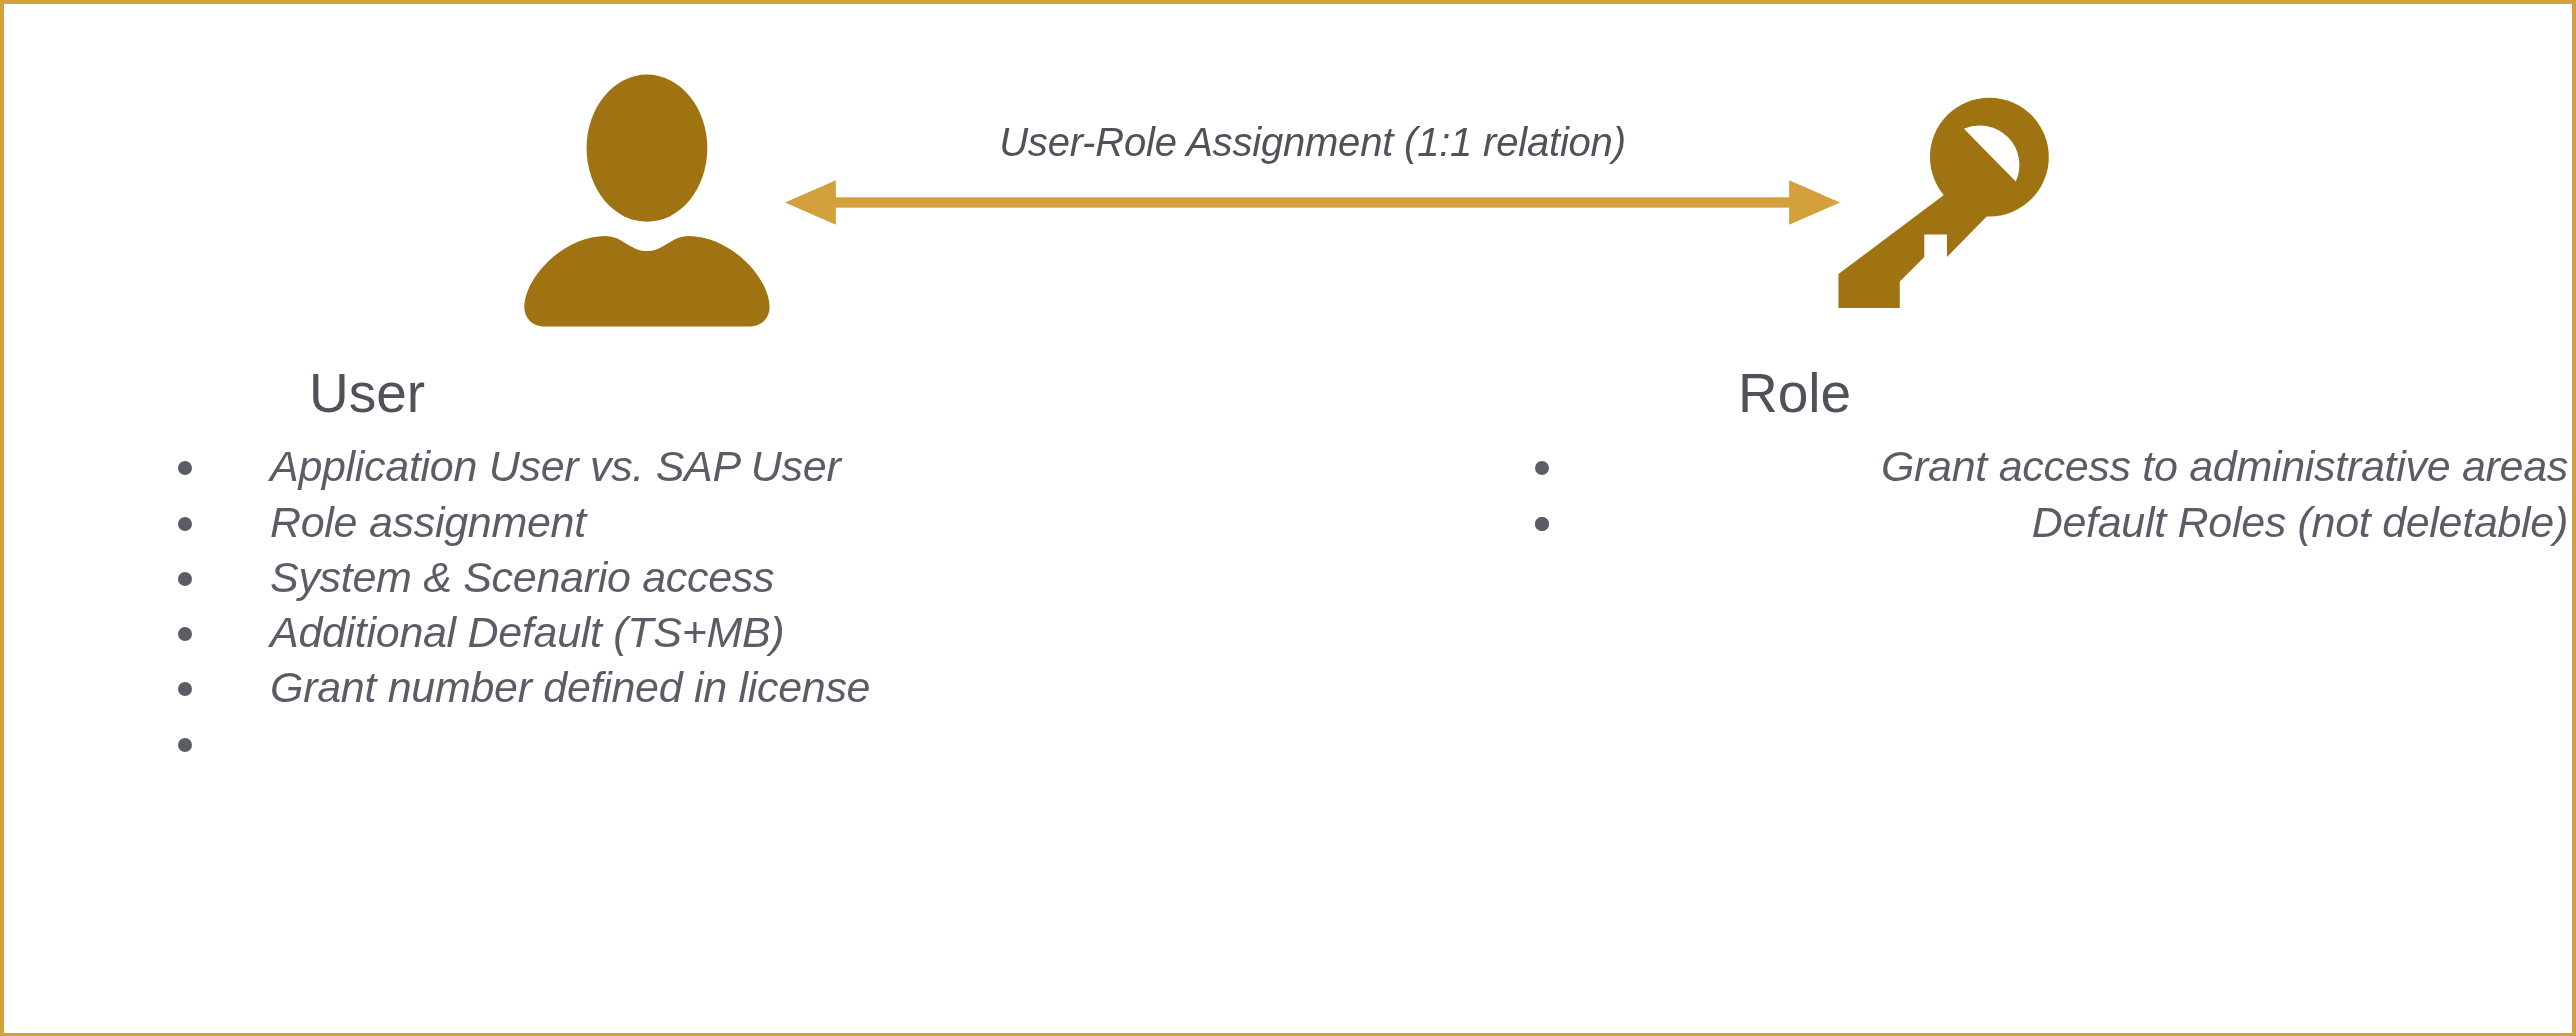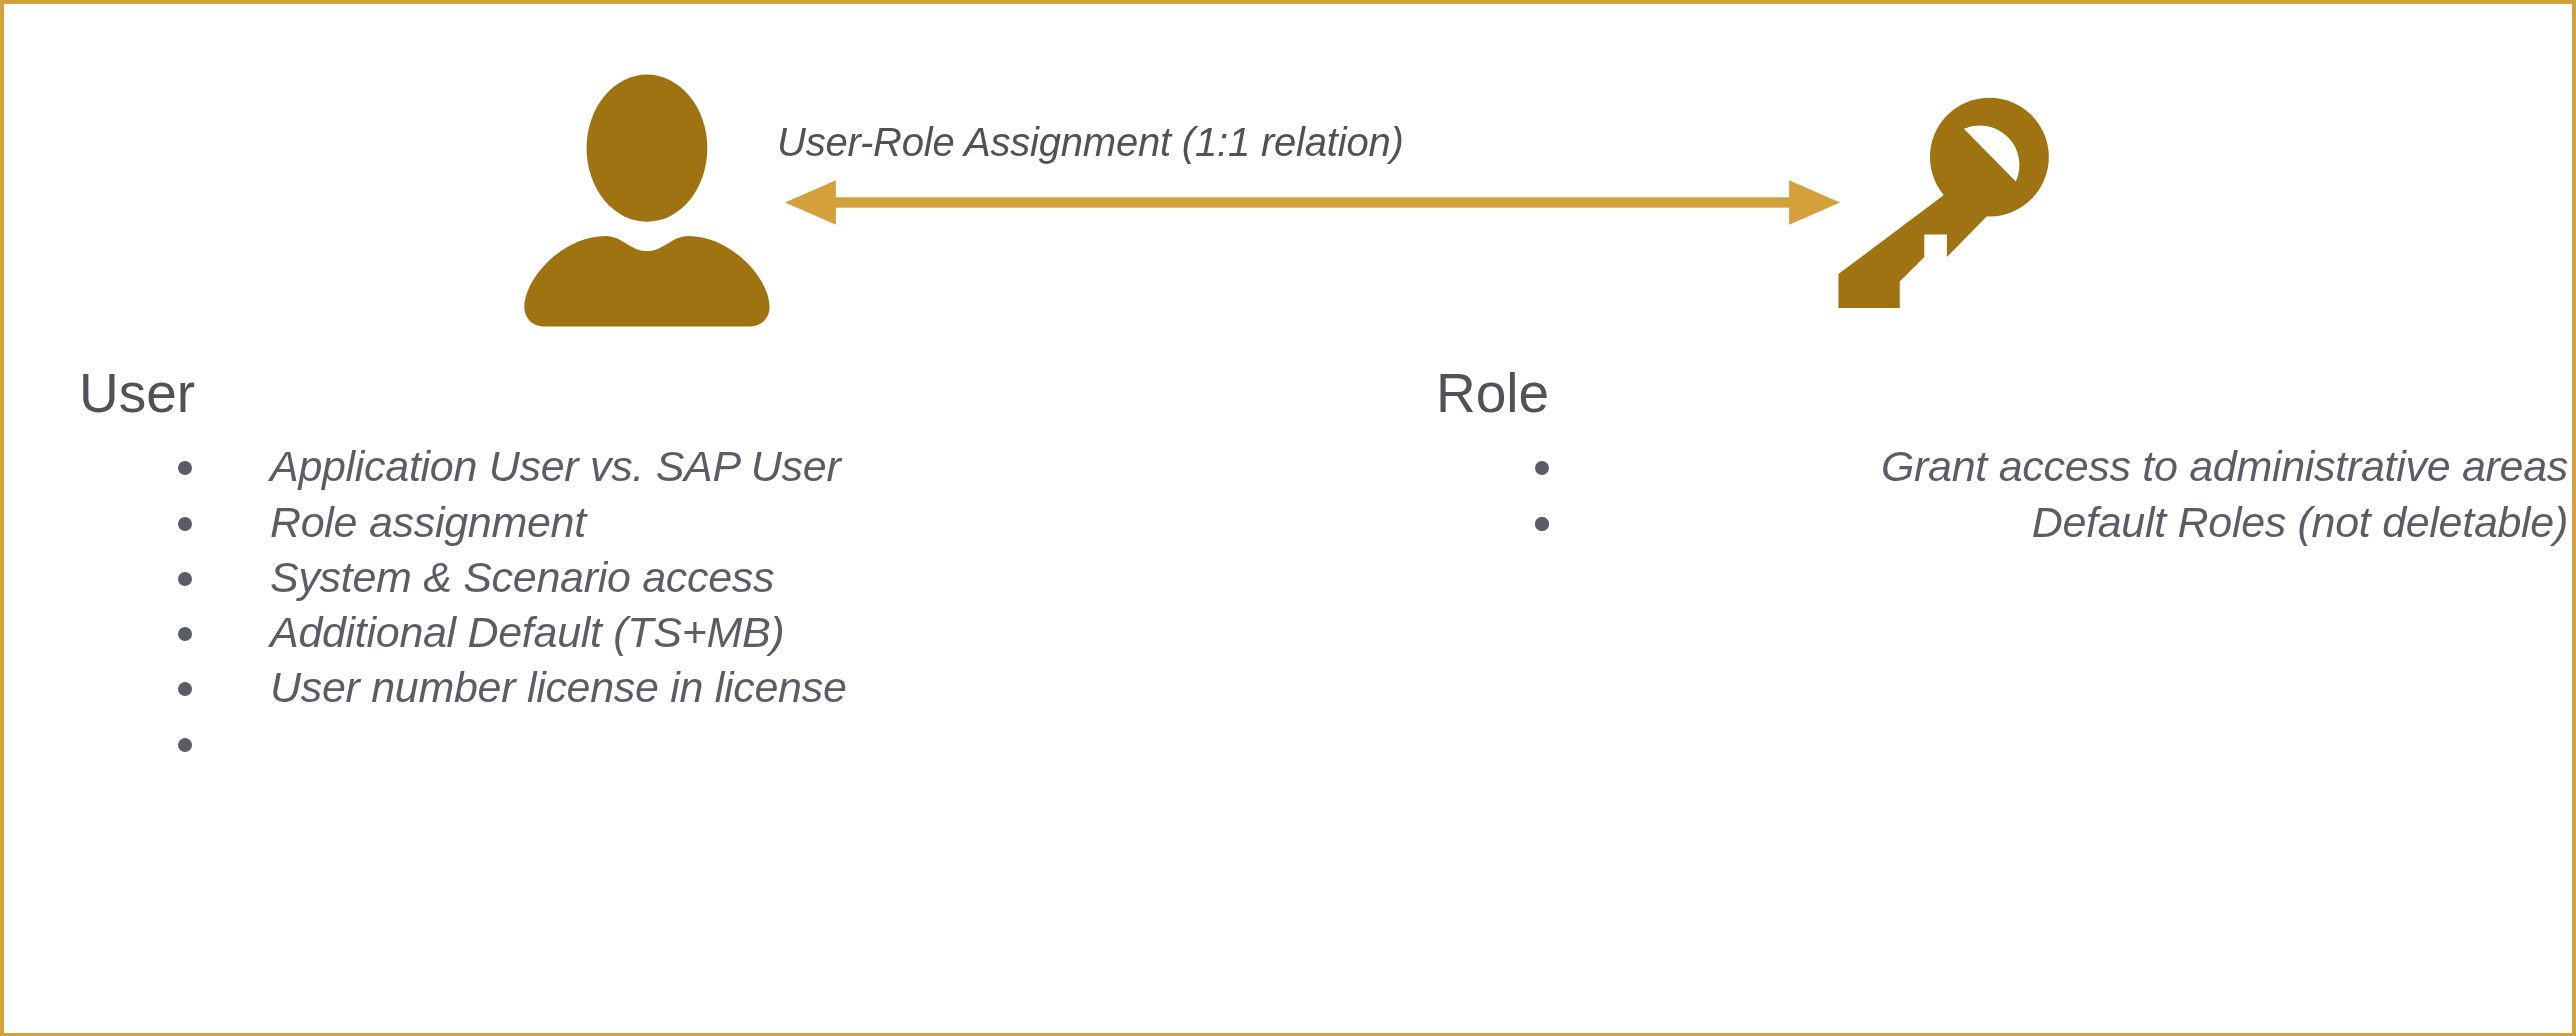--- a/index.html
+++ b/index.html
@@ -39,21 +39,21 @@
     width: 1071px;
     height: 66px;
   }
   #relation-arrow svg { width: 100%; height: 100%; display: block; }
 
   #relation-label {
     position: absolute;
     left: 773px;
     top: 116px;
     width: 1071px;
-    text-align: left;
+    text-align: center;
     font-family: "Liberation Sans", sans-serif;
     font-style: italic;
     font-size: 40px;
     font-weight: 400;
     color: #4F5259;
     letter-spacing: -0.2px;
     white-space: nowrap;
   }
 
   
@@ -62,20 +62,21 @@
     top: 358px;
   }
   #column-user { left: 75px;   width: 1170px; }
   #column-role { left: 1432px; width: 1132px; }
 
   .column-title {
     font-family: "Liberation Sans", sans-serif;
     font-size: 55px;
     font-weight: 400;
     color: #4F5259;
+    text-align: center;
     line-height: 1.15;
     margin-bottom: 15px;
   }
   #column-user .column-title { padding-right: 594px; }
   #column-role .column-title { padding-right: 415px; }
 
   ul.bullets {
     list-style: none;
     margin: 0;
     padding: 0;
@@ -176,21 +177,21 @@
       <li>
         <span class="bullet-dot"></span>
         <span>System &amp; Scenario access</span>
       </li>
       <li>
         <span class="bullet-dot"></span>
         <span>Additional Default (TS+MB)</span>
       </li>
       <li>
         <span class="bullet-dot"></span>
-        <span>User number license in license</span>
+        <span>Grant number defined in license</span>
       </li>
       <li>
         <span class="bullet-dot"></span>
       </li>
     </ul>
   </div>
 
   <div class="column" id="column-role">
     <div class="column-title">Role</div>
     <ul class="bullets">

